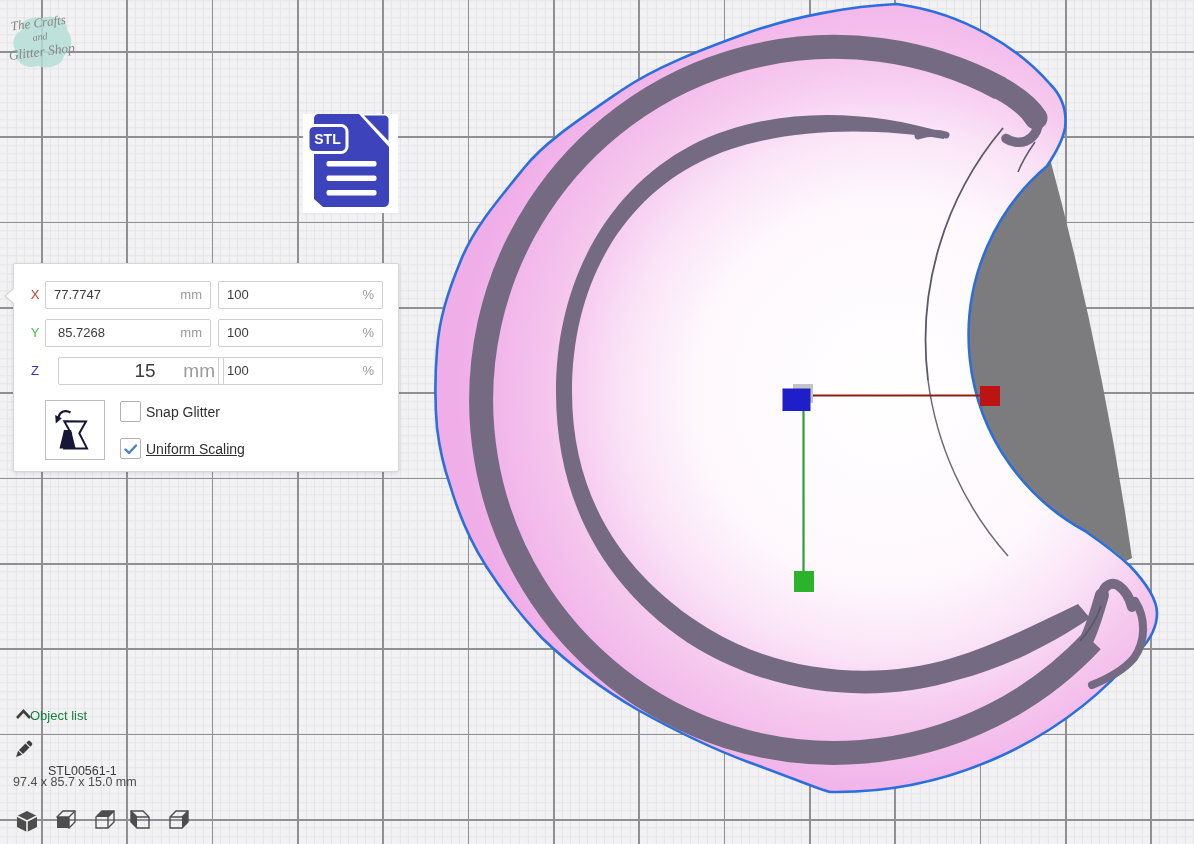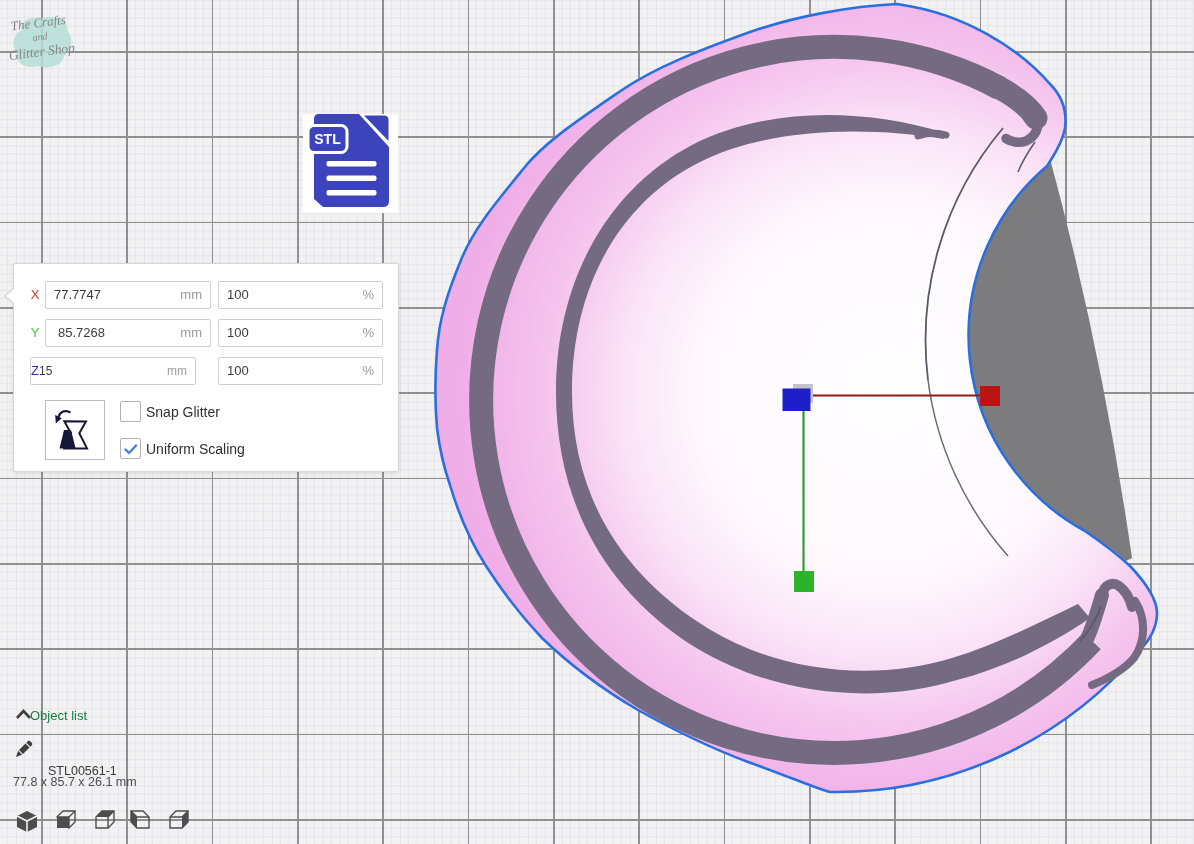--- a/index.html
+++ b/index.html
@@ -154,22 +154,22 @@
     <span style="position:absolute;right:8px;color:#9a9a9a;">mm</span>
   </div>
   <div class="abs" style="left:204px;top:54.5px;width:163px;height:26px;border:1px solid #cfcfcf;border-radius:2px;
        font-size:13px;color:#3c3c3c;line-height:26px;">
     <span style="margin-left:8px;">100</span>
     <span style="position:absolute;right:8px;color:#9a9a9a;">%</span>
   </div>
 
   <div class="abs" style="left:12px;top:92.5px;width:18px;height:28px;line-height:28px;text-align:center;
        color:#3333bb;font-size:13px;">Z</div>
-  <div class="abs" style="left:16px;top:92.5px;width:164px;height:26px;border:1px solid #cfcfcf;border-radius:2px;
-       font-size:12px;color:#3c3c3c;line-height:26px;">
+  <div class="abs" style="left:44px;top:92.5px;width:164px;height:26px;border:1px solid #cfcfcf;border-radius:2px;
+       font-size:19px;color:#3c3c3c;line-height:26px;text-align:center;">
     <span style="margin-left:8px;">15</span>
     <span style="position:absolute;right:8px;color:#9a9a9a;">mm</span>
   </div>
   <div class="abs" style="left:204px;top:92.5px;width:163px;height:26px;border:1px solid #cfcfcf;border-radius:2px;
        font-size:13px;color:#3c3c3c;line-height:26px;">
     <span style="margin-left:8px;">100</span>
     <span style="position:absolute;right:8px;color:#9a9a9a;">%</span>
   </div>
 
   <div class="abs" style="left:31px;top:136px;width:58px;height:58px;border:1px solid #bdbdbd;"></div>
@@ -182,36 +182,36 @@
     </g>
   </svg>
 
   <div class="abs" style="left:106px;top:137px;width:19px;height:19px;border:1.5px solid #b2b2b2;border-radius:2px;background:#fff;"></div>
   <div class="abs" style="left:132px;top:140px;font-size:14px;color:#2f2f2f;">Snap Glitter</div>
 
   <div class="abs" style="left:106px;top:174px;width:19px;height:19px;border:1.5px solid #b2b2b2;border-radius:2px;background:#fff;"></div>
   <svg class="abs" style="left:108px;top:176px" width="18" height="18" viewBox="0 0 18 18">
     <path d="M 3.5,9.5 L 7,13 L 14,5.5" fill="none" stroke="#4a7fd6" stroke-width="2.4" stroke-linecap="round" stroke-linejoin="round"></path>
   </svg>
-  <div class="abs" style="left:132px;top:177px;font-size:14px;color:#2f2f2f;">Uniform Scaling</div>
+  <div class="abs" style="left:132px;top:177px;font-size:14px;color:#2f2f2f;text-decoration:underline;">Uniform Scaling</div>
 </div>
 
 <svg class="abs" style="left:15px;top:707px" width="17" height="14" viewBox="0 0 17 14">
   <path d="M 2,11 L 8.5,4 L 15,11" fill="none" stroke="#3f3f3f" stroke-width="2.6"></path>
 </svg>
 <div class="abs" style="left:30px;top:708px;font-size:13px;color:#15803d;">Object list</div>
 
 <svg class="abs" style="left:13px;top:739px" width="21" height="21" viewBox="0 0 21 21">
   <path d="M 3,18 L 5.2,11.8 L 9.2,15.8 L 3,18 Z" fill="#3f3f3f"></path>
   <path d="M 6,11 L 12.5,4.5 L 16.5,8.5 L 10,15 Z" fill="#3f3f3f"></path>
   <path d="M 13.3,3.7 L 14.8,2.2 Q 16,1 17.2,2.2 L 18.8,3.8 Q 20,5 18.8,6.2 L 17.3,7.7 Z" fill="#3f3f3f"></path>
 </svg>
 <div class="abs" style="left:48px;top:764px;font-size:12.5px;color:#3a3a3a;">STL00561-1</div>
 
-<div class="abs" style="left:13px;top:775px;font-size:12.5px;color:#4d4d4d;">77.8 x 85.7 x 26.1 mm</div>
+<div class="abs" style="left:13px;top:775px;font-size:12.5px;color:#4d4d4d;">97.4 x 85.7 x 15.0 mm</div>
 
 <svg class="abs" style="left:14px;top:808px" width="180" height="28" viewBox="0 0 180 28">
 
   <g>
     <path d="M 13,3 L 23,8 L 23,19 L 13,24 L 3,19 L 3,8 Z" fill="#4d4d4d"></path>
     <path d="M 3,8 L 13,13 L 23,8 M 13,13 L 13,24" stroke="#f1f1f1" stroke-width="1.6" fill="none"></path>
   </g>
 
   <g transform="translate(37,0)">
     <path d="M 6,9 L 12,3 L 24,3 L 24,14 L 18,20 Z" fill="none" stroke="#4d4d4d" stroke-width="1.4"></path>

